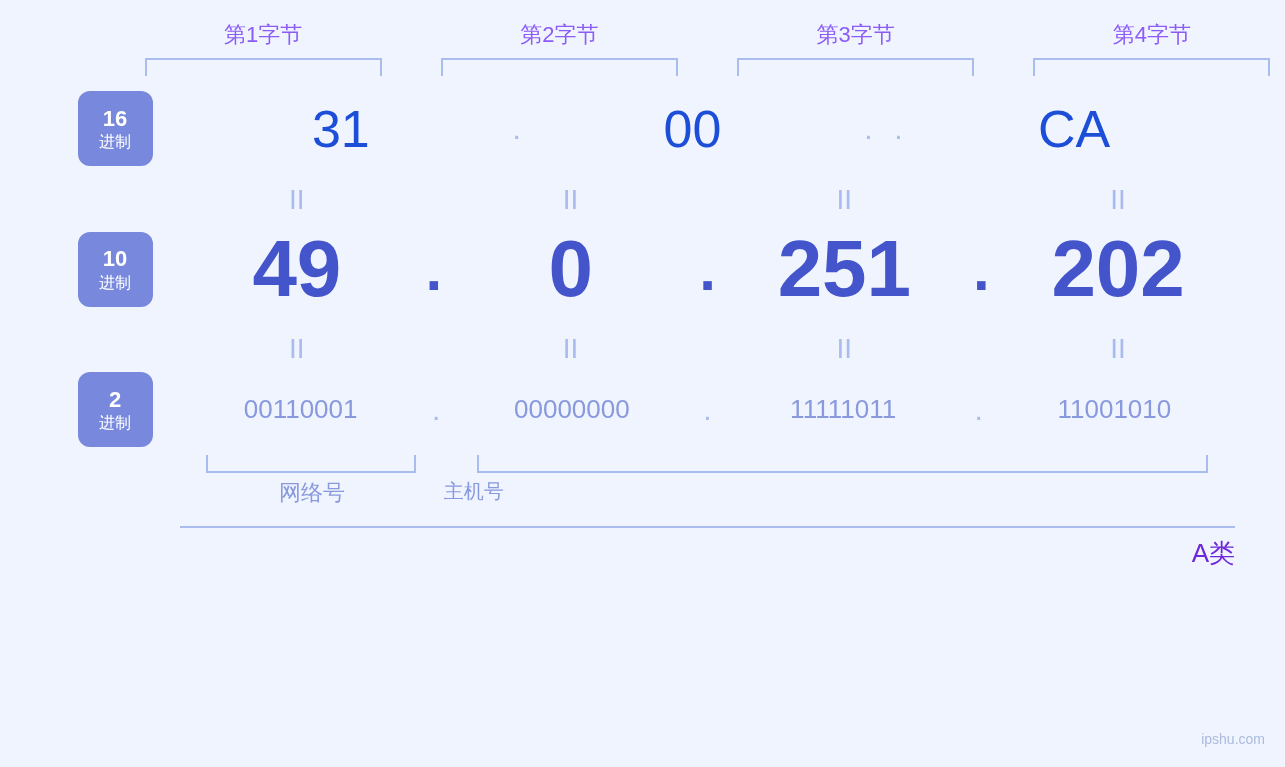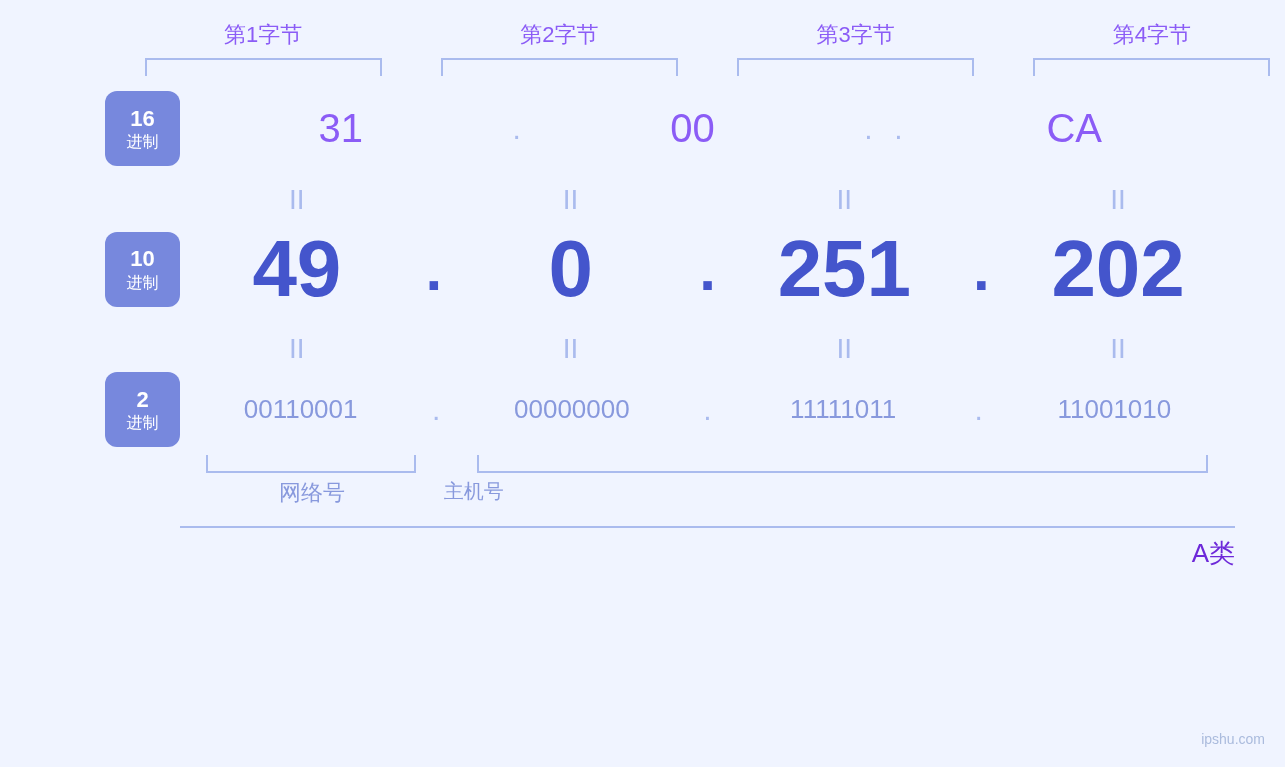--- a/index.html
+++ b/index.html
@@ -41,21 +41,21 @@
 
     .row {
       display: flex;
       align-items: center;
       width: 100%;
     }
 
     .row-label {
       width: 130px;
       display: flex;
-      justify-content: flex-end;
+      justify-content: center;
       padding-left: 0;
     }
 
     .label-badge {
       width: 75px;
       height: 75px;
       background: #7788dd;
       border-radius: 12px;
       display: flex;
       flex-direction: column;
@@ -85,22 +85,22 @@
       color: #8899dd;
     }
 
     .cell.large {
       font-size: 80px;
       font-weight: bold;
       color: #4455cc;
     }
 
     .cell.medium {
-      font-size: 40px;
-      color: #8b5cf6;
+      font-size: 52px;
+      color: #1d4ed8;
     }
 
     .cell.small {
       font-size: 26px;
       color: #8899dd;
     }
 
     .dot {
       font-size: 60px;
       color: #4455cc;

